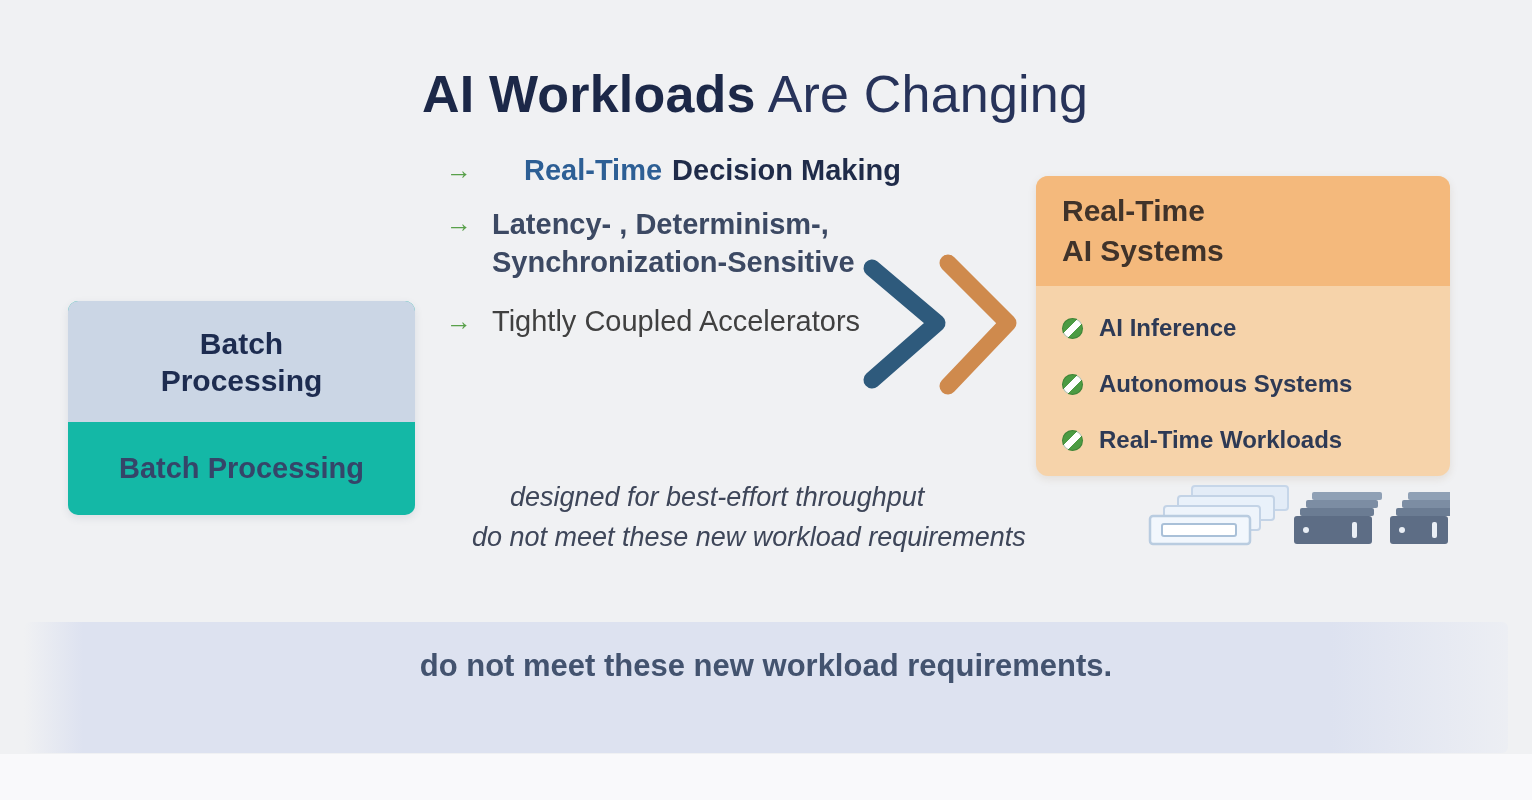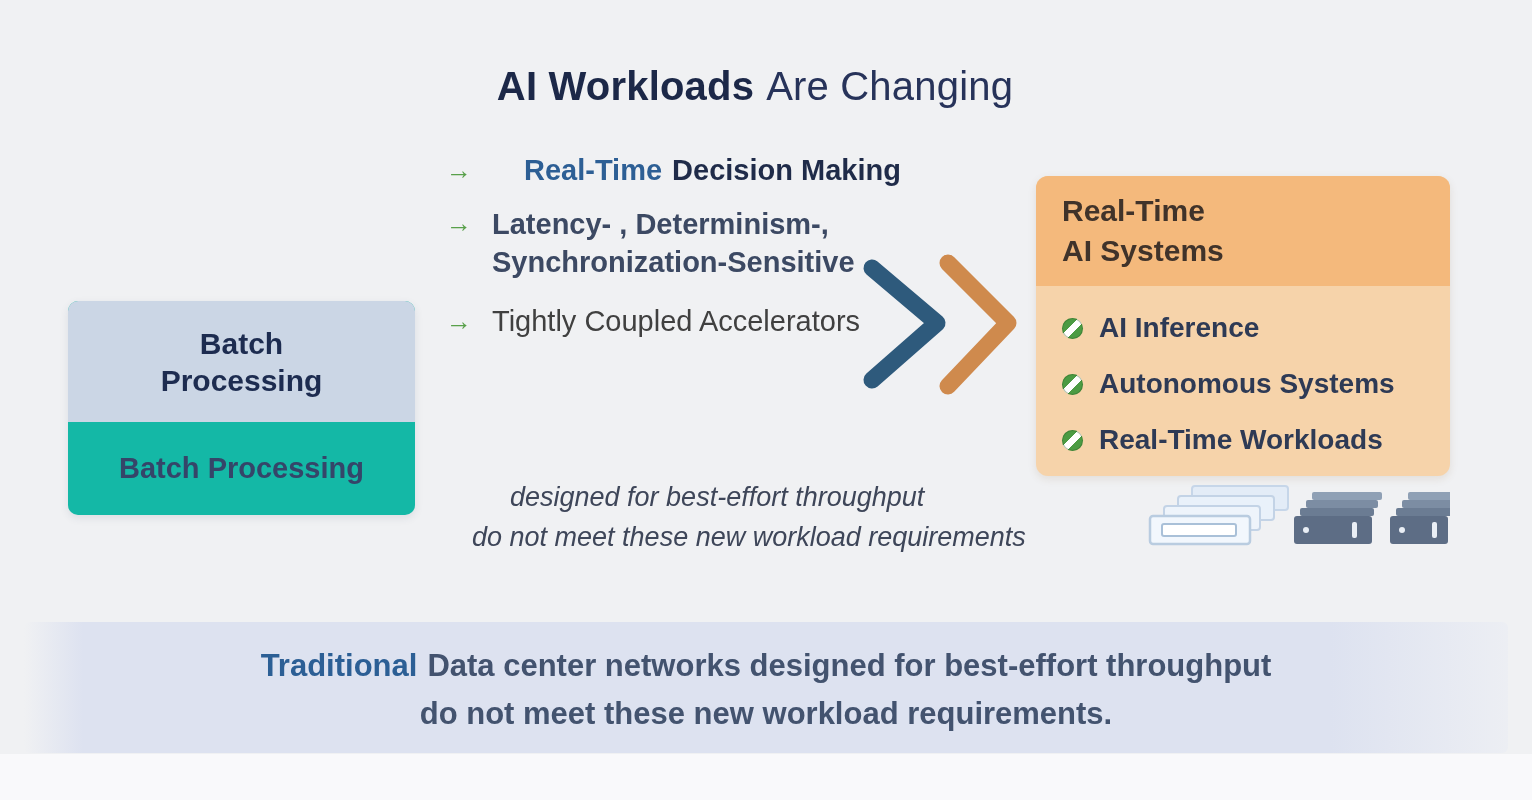--- a/index.html
+++ b/index.html
@@ -7,21 +7,21 @@
     position:relative;width:1532px;height:800px;overflow:hidden;
     background:#f0f1f3;
     font-family:"Liberation Sans", sans-serif;
     color:#1f2b49;
   }
   .footer-strip{position:absolute;left:0;right:0;top:754px;bottom:0;background:#f9f9fb;}
 
   
   .title{
     position:absolute;top:64px;left:0;right:22px;text-align:center;
-    font-size:40px;font-weight:400;color:#27335a;letter-spacing:.2px;
+    font-size:52px;font-weight:400;color:#27335a;letter-spacing:.2px;
   }
   .title .emph{font-weight:700;color:#1c2848;margin-right:12px;}
 
   
   .changes{position:absolute;left:446px;top:152px;width:480px;}
   .change-row{display:flex;align-items:flex-start;gap:20px;}
   .r1{margin-bottom:16px;}
   .r2{margin-bottom:22px;}
   .bullet-arrow{
     font-size:26px;font-weight:600;color:#58a04a;line-height:36px;flex:0 0 auto;
@@ -66,21 +66,21 @@
     padding-left:26px;box-sizing:border-box;
   }
   .rt-header .ln{font-size:30px;font-weight:700;color:#40332a;line-height:40px;}
   .rt-body{padding:22px 0 0 26px;}
   .rt-item{display:flex;align-items:center;gap:16px;height:40px;margin-bottom:16px;}
   .check-icon{
     width:21px;height:21px;border-radius:50%;flex:0 0 auto;
     background:linear-gradient(135deg,#4c9b43 40%,#ffffff 40%,#ffffff 60%,#4c9b43 60%);
     box-shadow:inset 0 0 0 1px rgba(40,90,35,.35);
   }
-  .rt-item .lbl{font-size:28px;font-weight:600;color:#2e3a55;}
+  .rt-item .lbl{font-size:24px;font-weight:600;color:#2e3a55;}
 
   
   .lan-heading{
     position:absolute;left:474px;top:436px;
     font-size:28px;font-weight:700;font-style:italic;color:#4f9e3c;
   }
   .lan-line1{position:absolute;left:472px;top:482px;margin-left:38px;}
   .lan-line2{position:absolute;left:472px;top:522px;}
   .lan-line{
     font-size:27px;font-weight:500;font-style:italic;color:#3e4659;line-height:30px;
@@ -197,19 +197,16 @@
       <rect x="268" y="14" width="70" height="8" rx="2" fill="#8fa0b5"></rect>
       <rect x="262" y="22" width="72" height="8" rx="2" fill="#7c8da3"></rect>
       <rect x="256" y="30" width="74" height="8" rx="2" fill="#6b7c93"></rect>
       <rect x="250" y="38" width="58" height="28" rx="3" fill="#5d6d85"></rect>
       <circle cx="262" cy="52" r="3" fill="#e9eef5"></circle>
       <rect x="292" y="44" width="5" height="16" rx="2" fill="#e9eef5"></rect>
     </g>
   </svg>
 
   <div class="banner">
-    <p class="banner-line">
-      <span class="emph">Traditional</span><span>Data center networks designed for best-effort throughput</span>
-    </p>
     <p class="banner-line">do not meet these new workload requirements.</p>
   </div>
 
 </div>
 
 </body></html>

